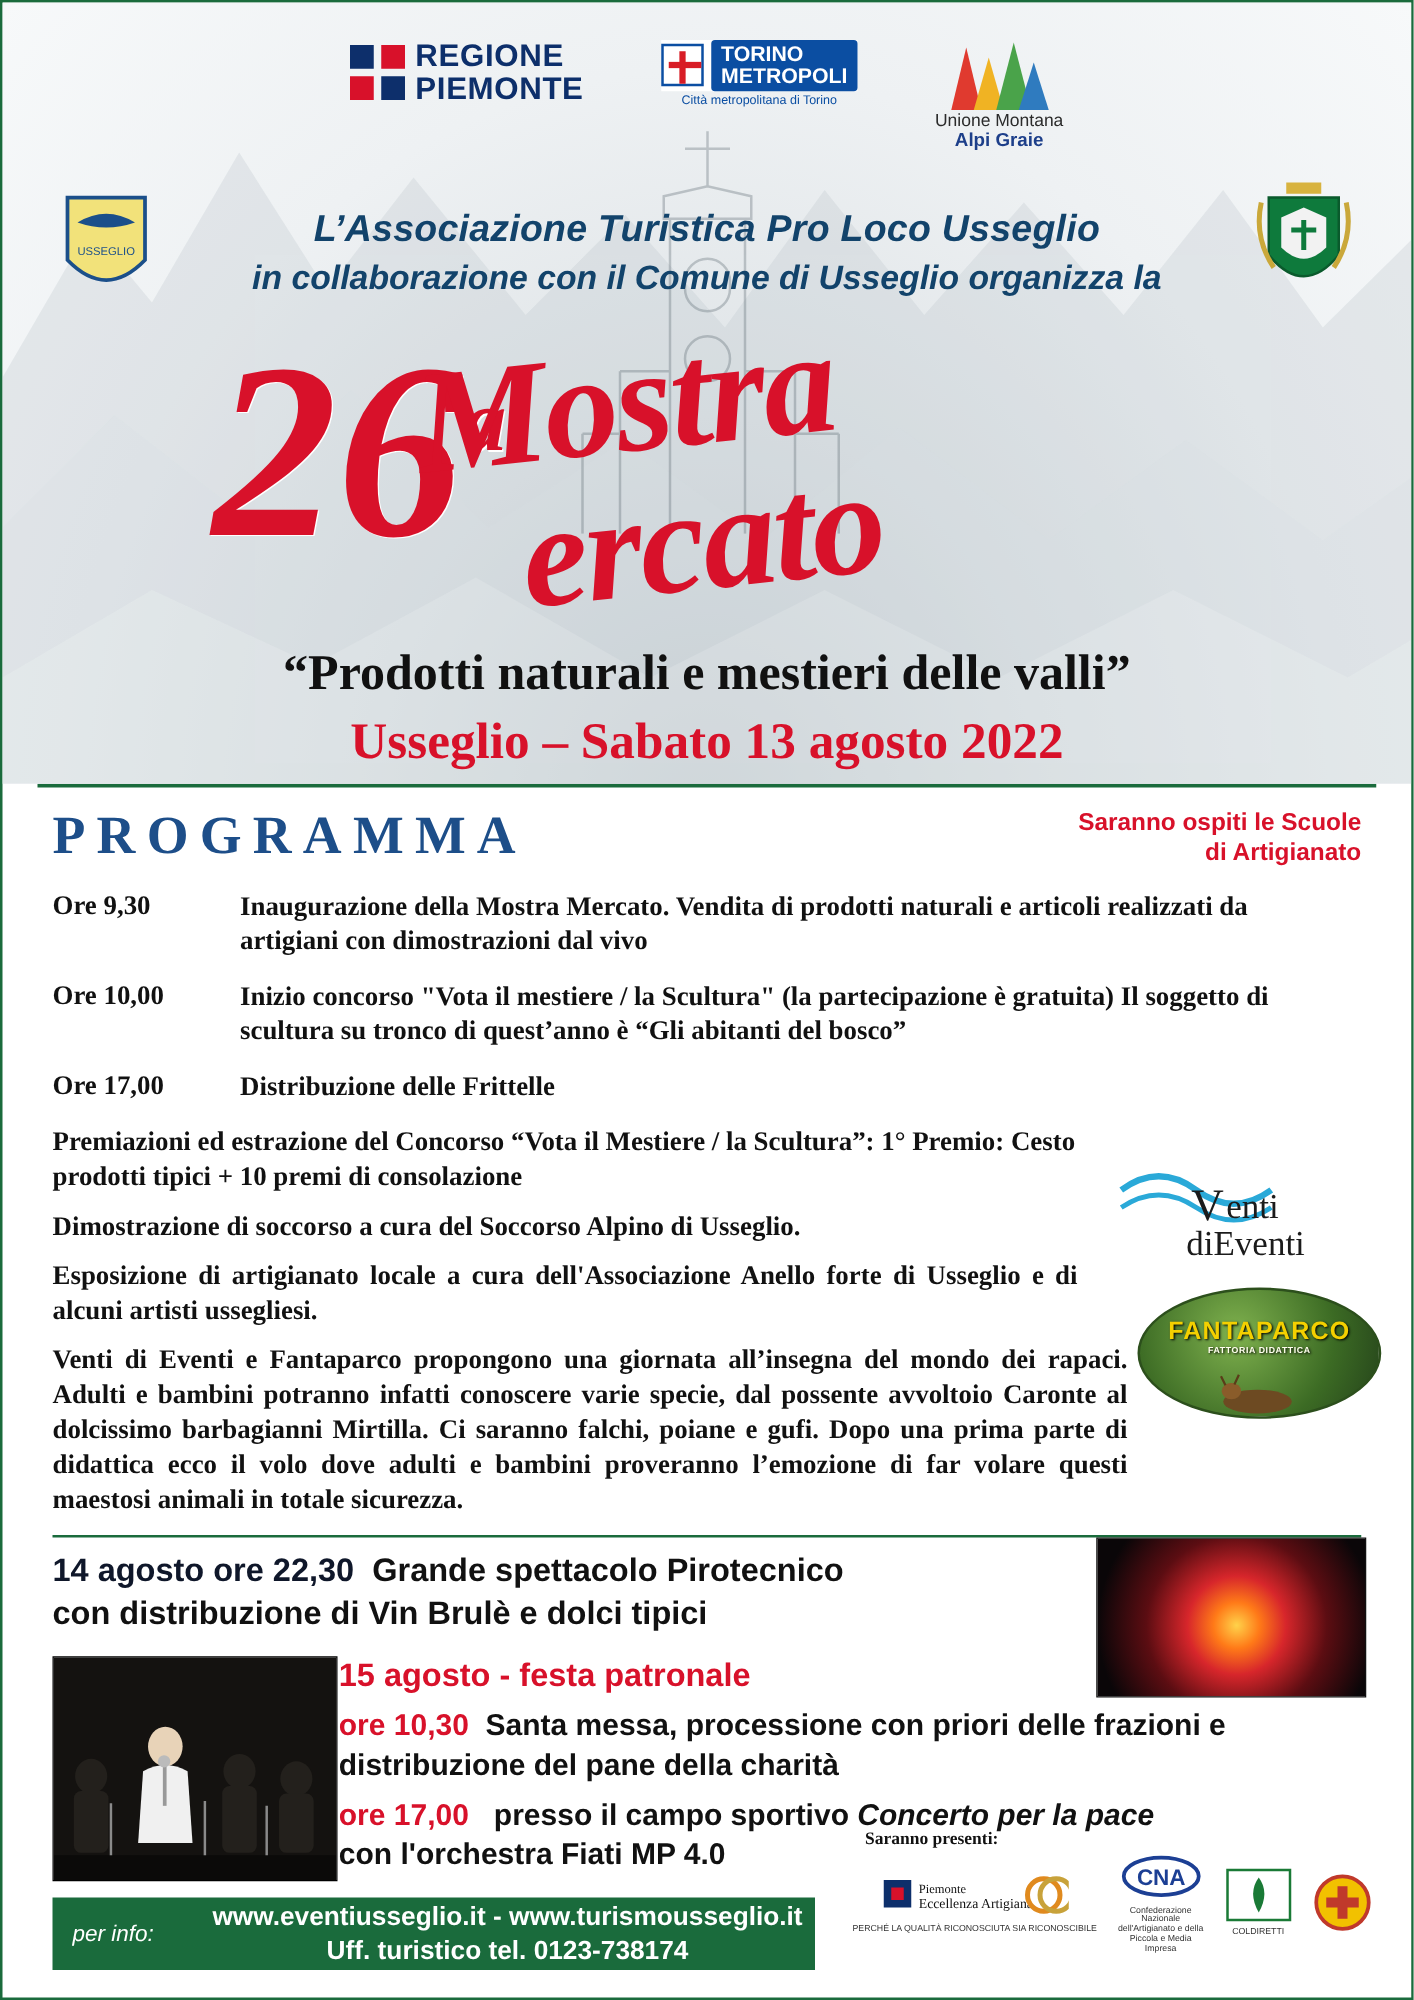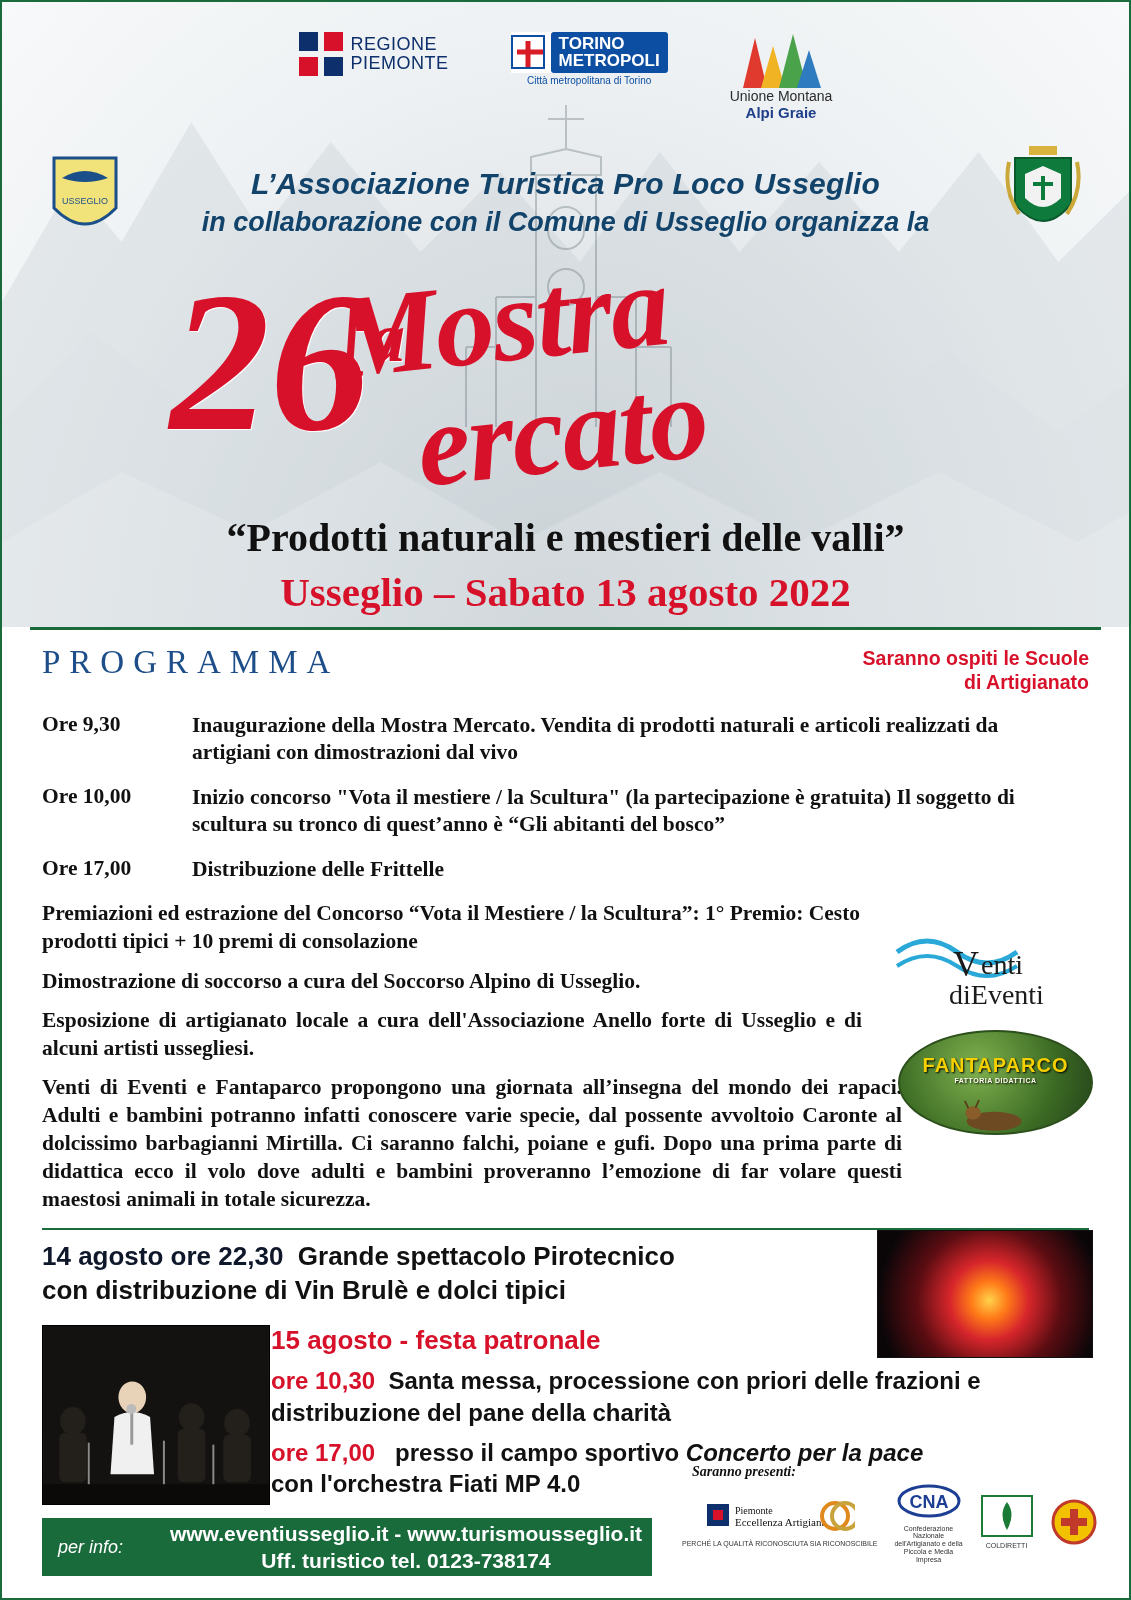--- a/index.html
+++ b/index.html
@@ -36,21 +36,21 @@
     top:95px; width:260px; height:330px; opacity:.45;
   }
 
   .logos {
     position:absolute; top:30px; left:0; width:100%;
     display:flex; justify-content:center; align-items:flex-start; gap:62px;
     z-index:5;
   }
   .logo-regione { display:flex; align-items:center; gap:8px; }
   .rp-cross { width:44px; height:44px; position:relative; }
-  .rp-text { font-family:"Liberation Sans", sans-serif; font-weight:normal; color:#0d2f6b; font-size:18px; line-height:1.05; letter-spacing:.5px;}
+  .rp-text { font-family:"Liberation Sans", sans-serif; font-weight:bold; color:#0d2f6b; font-size:25px; line-height:1.05; letter-spacing:.5px;}
   .logo-torino { display:flex; flex-direction:column; align-items:center;}
   .tm-row { display:flex; align-items:center; gap:6px; background:#fff; }
   .tm-badge { width:34px; height:34px; background:#fff; border:2px solid #0b4ea2; position:relative; }
   .tm-badge:before{content:"";position:absolute;left:50%;top:4px;width:5px;height:26px;background:#d81d26;transform:translateX(-50%);}
   .tm-badge:after{content:"";position:absolute;top:50%;left:4px;height:5px;width:26px;background:#d81d26;transform:translateY(-50%);}
   .tm-box { background:#0b4ea2; color:#fff; font-family:"Liberation Sans", sans-serif; font-weight:bold; font-size:17px; line-height:1.02; padding:3px 8px; border-radius:3px; text-align:left;}
   .tm-sub { font-family:"Liberation Sans", sans-serif; font-size:10px; color:#0b4ea2; margin-top:2px;}
   .logo-unione { display:flex; flex-direction:column; align-items:center;}
   .um-peaks { width:84px; height:56px; }
   .um-t1 { font-family:"Liberation Sans", sans-serif; font-size:14px; color:#2b2b2b;}
@@ -97,22 +97,22 @@
     font-family:"Liberation Serif", serif; font-weight:bold; font-size:41px; color:#d8112a;
   }
 
   .rule { height:3px; background:#1a6b3c; margin:0 28px; }
 
   
   .content { padding:14px 40px 0 40px; position:relative; }
 
   .prog-head { display:flex; justify-content:space-between; align-items:flex-start; }
   .programma {
-    font-family:"Liberation Serif", serif; font-weight:normal; color:#1d4e89;
-    font-size:33px; letter-spacing:9px;
+    font-family:"Liberation Serif", serif; font-weight:bold; color:#1d4e89;
+    font-size:43px; letter-spacing:9px;
   }
   .guests {
     font-family:"Liberation Sans", sans-serif; font-weight:bold; color:#d8112a;
     font-size:19.5px; text-align:right; line-height:1.25; padding-top:2px;
   }
 
   .sched { margin-top:14px; }
   .sched-row { display:flex; margin-bottom:13px;margin-top:17px; }
   .sched-time {
     width:150px; flex:0 0 150px;
@@ -125,21 +125,21 @@
 
   .para {
     font-family:"Liberation Serif", serif; font-weight:bold; font-size:21.5px; color:#111;
     line-height:1.3; margin-top:11px; text-align:justify;
   }
   .para.narrow { width:820px; }
   .para.narrow2 { width:860px; }
 
   .venti-logo { position:absolute; right:36px; top:292px; width:200px; height:90px; }
   .fanta-logo {
-    position:absolute; right:36px; top:400px; width:195px; height:105px;
+    position:absolute; right:24px; top:400px; width:195px; height:105px;
     border-radius:50%;
     background:radial-gradient(circle at 40% 35%, #7fb14e 0%, #3c6b24 60%, #23401a 100%);
     overflow:hidden; border:2px solid #2c4f1c;
   }
   .fanta-band {
     position:absolute; top:22%; left:0; width:100%; text-align:center;
     font-family:"Liberation Sans", sans-serif; font-weight:bold; font-size:20px;
     color:#f4d000; letter-spacing:1px; text-shadow:1px 1px 2px #000;
   }
   .fanta-band small { display:block; font-size:7px; color:#ffe; letter-spacing:.5px;}
@@ -173,21 +173,21 @@
   .aug15-line {
     font-family:"Liberation Sans", sans-serif; font-weight:bold; font-size:24px; color:#111;
     line-height:1.3; margin-top:9px;
   }
   .aug15-line .red { color:#d8112a; }
   .aug15-line .ital { font-style:italic; }
 
   
   .sponsor-note {
     position:absolute; left:690px; bottom:118px;
-    font-family:"Liberation Serif", serif; font-style:italic; font-weight:bold; font-size:14px; color:#111;
+    font-family:"Liberation Serif", serif; font-weight:bold; font-size:14px; color:#111;
   }
   .sponsors {
     position:absolute; left:680px; bottom:34px; width:420px; height:84px;
     display:flex; align-items:center; gap:16px;
   }
   .sp { display:flex; flex-direction:column; align-items:center; }
   .sp-cap { font-family:"Liberation Sans", sans-serif; font-size:7px; color:#333; text-align:center; line-height:1.1; margin-top:2px;}
 
   .footer-bar {
     position:absolute; left:40px; bottom:22px; width:610px; height:58px;

